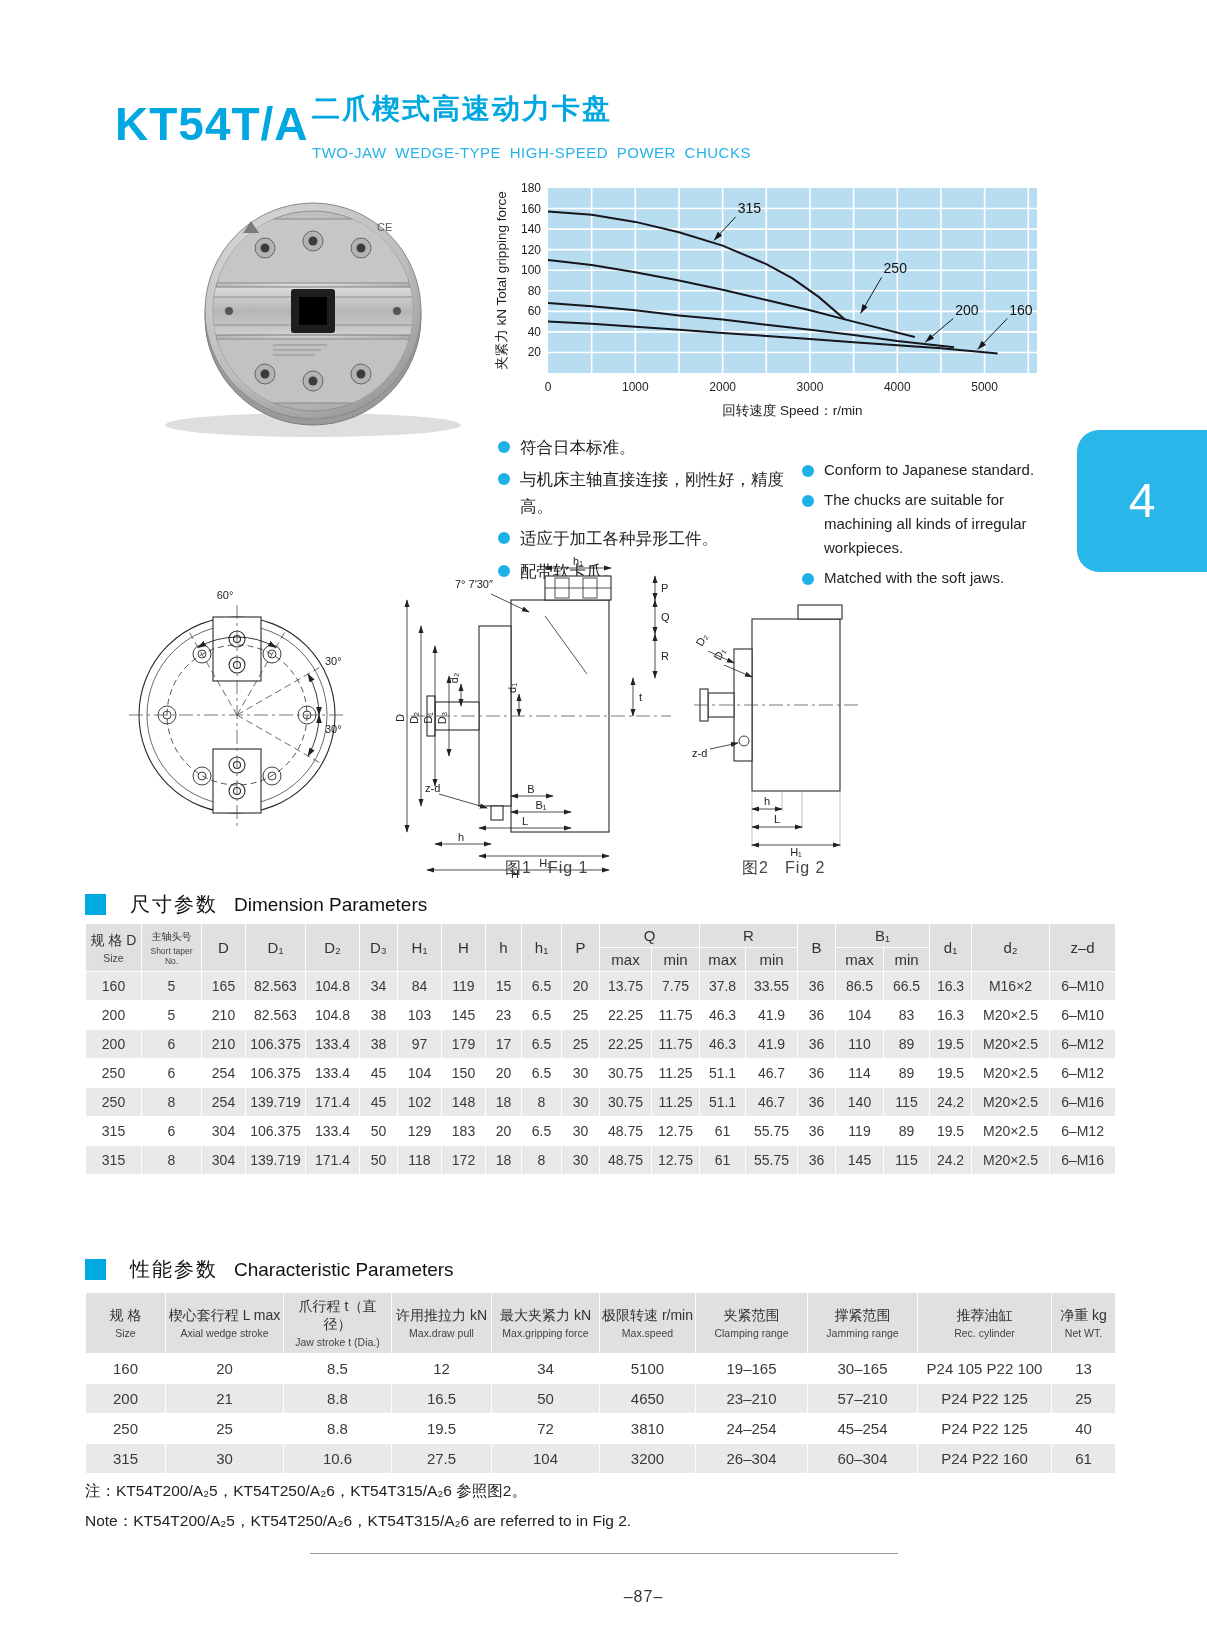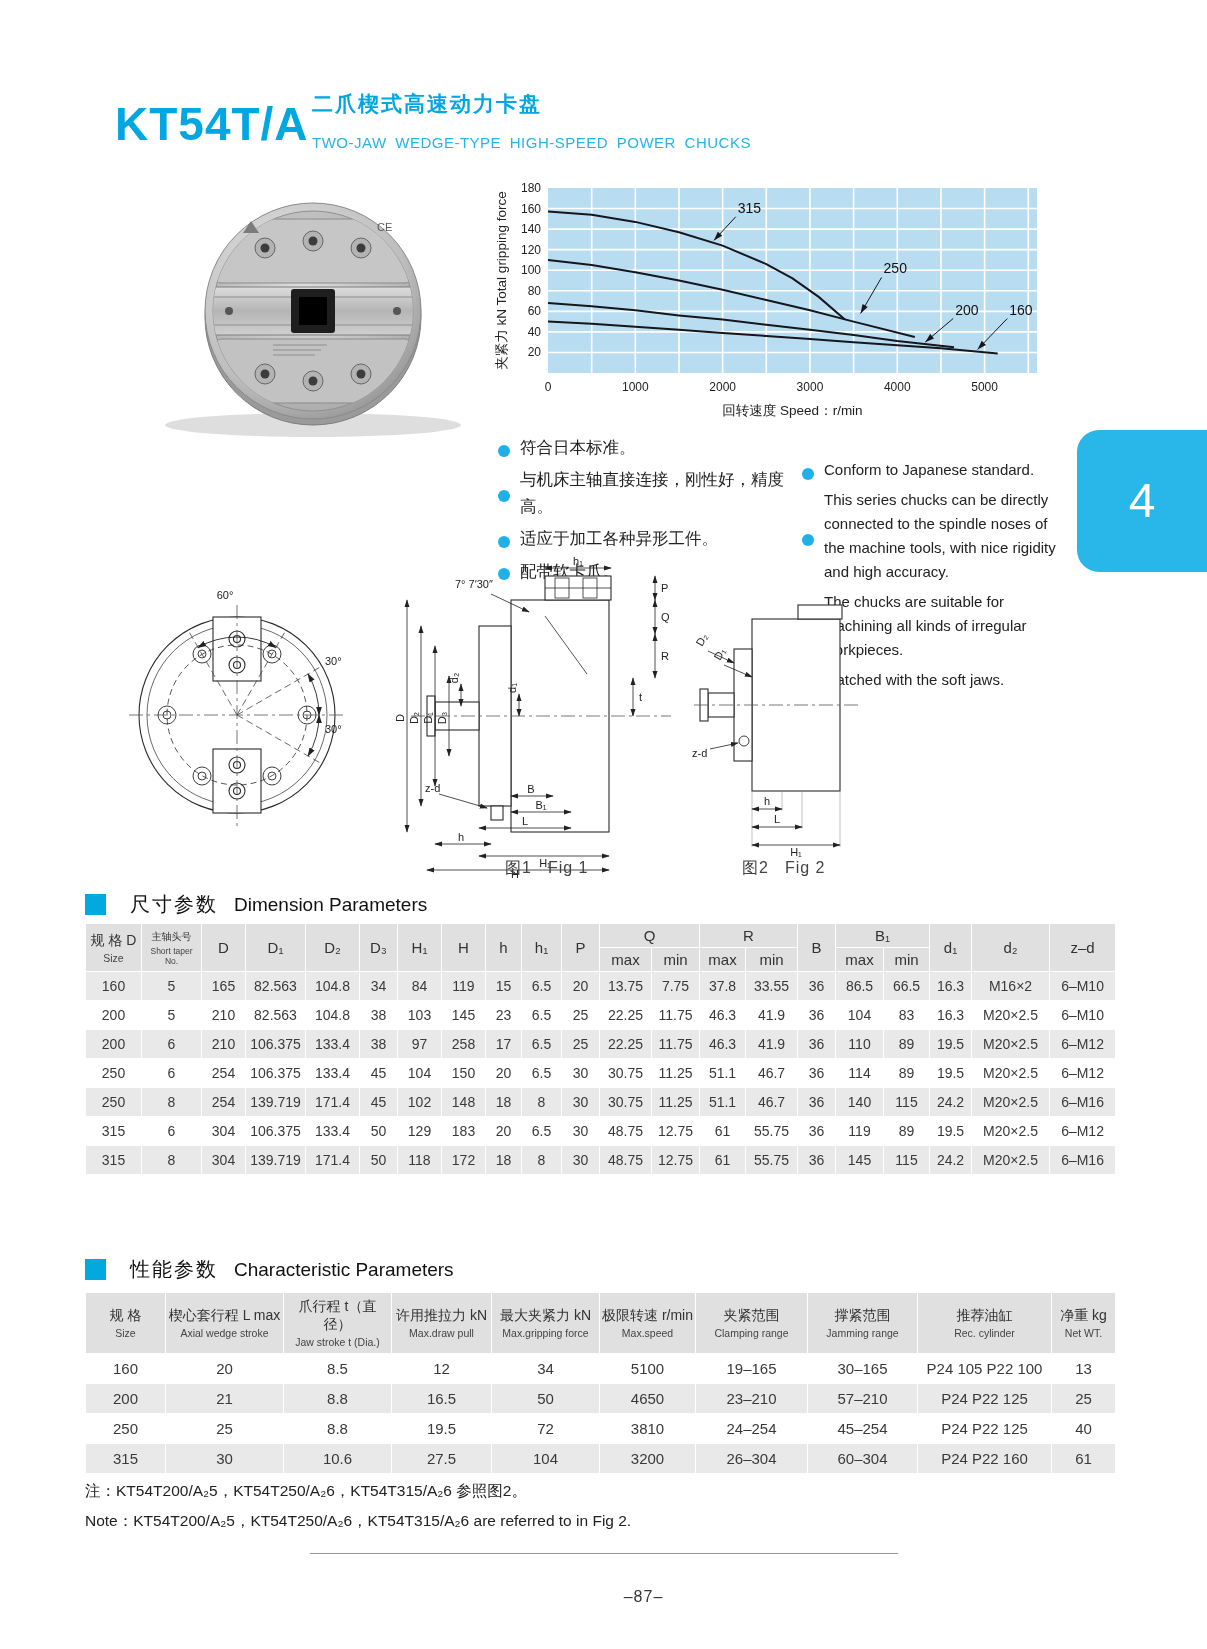--- a/index.html
+++ b/index.html
@@ -2,33 +2,33 @@
 <html><head>
 <meta charset="utf-8">
 <style>
   html,body{margin:0;padding:0;background:#fff;}
   .page{position:relative;width:1207px;height:1649px;margin:0 auto;background:#fff;overflow:hidden;
         font-family:"Liberation Sans","DejaVu Sans",sans-serif;color:#222;}
 
   
   .model{position:absolute;left:115px;top:97px;font-size:46px;font-weight:bold;color:#00a7e0;letter-spacing:1px;}
   .titles{position:absolute;left:312px;top:90px;}
-  .t-zh{font-size:21px;font-weight:bold;color:#00a7e0;letter-spacing:2px;}
+  .t-zh{font-size:28px;font-weight:bold;color:#00a7e0;letter-spacing:2px;}
   .t-en{font-size:15px;color:#27b3e8;margin-top:16px;letter-spacing:0.5px;word-spacing:4px;}
 
   
   .photo{position:absolute;left:145px;top:193px;}
   .chartbox{position:absolute;left:492px;top:176px;}
   .tick{font-size:12px;fill:#222;}
   .axis-label{font-size:13.5px;fill:#222;}
   .series-label{font-size:14px;fill:#111;}
 
   
   .features{position:absolute;list-style:none;margin:0;padding:0;}
-  .features li{display:flex;align-items:center;margin-bottom:6px;line-height:1.6;}
+  .features li{display:flex;align-items:flex-start;margin-bottom:6px;line-height:1.6;}
   .features .dot{flex:0 0 12px;width:12px;height:12px;border-radius:50%;background:#1fb0e8;margin:7px 10px 0 0;}
   .f-zh{left:498px;top:434px;width:305px;font-size:16.5px;color:#222;}
   .f-en{left:802px;top:458px;width:258px;font-size:15px;color:#222;}
 
   
   .tab4{position:absolute;left:1077px;top:430px;width:130px;height:142px;background:#29b6e8;
         border-radius:22px 0 0 22px;color:#fff;font-size:48px;text-align:center;line-height:142px;}
 
   
   .fig{position:absolute;}
@@ -215,24 +215,20 @@
         <span>配带软卡爪。</span>
       </li>
     </ul>
   <ul class="features f-en">
       <li>
         <span class="dot"></span>
         <span>Conform to Japanese standard.</span>
       </li>
       <li>
         <span class="dot"></span>
-        <span>This series chucks can be directly connected to the spindle noses of the machine tools, with nice rigidity and high accuracy.</span>
-      </li>
-      <li>
-        <span class="dot"></span>
         <span>The chucks are suitable for machining all kinds of irregular workpieces.</span>
       </li>
       <li>
         <span class="dot"></span>
         <span>Matched with the soft jaws.</span>
       </li>
     </ul>
 
   <div class="tab4">4</div>
 
@@ -523,21 +519,21 @@
           <td>6–M10</td>
         </tr>
         <tr>
           <td>200</td>
           <td>6</td>
           <td>210</td>
           <td>106.375</td>
           <td>133.4</td>
           <td>38</td>
           <td>97</td>
-          <td>258</td>
+          <td>179</td>
           <td>17</td>
           <td>6.5</td>
           <td>25</td>
           <td>22.25</td>
           <td>11.75</td>
           <td>46.3</td>
           <td>41.9</td>
           <td>36</td>
           <td>110</td>
           <td>89</td>

